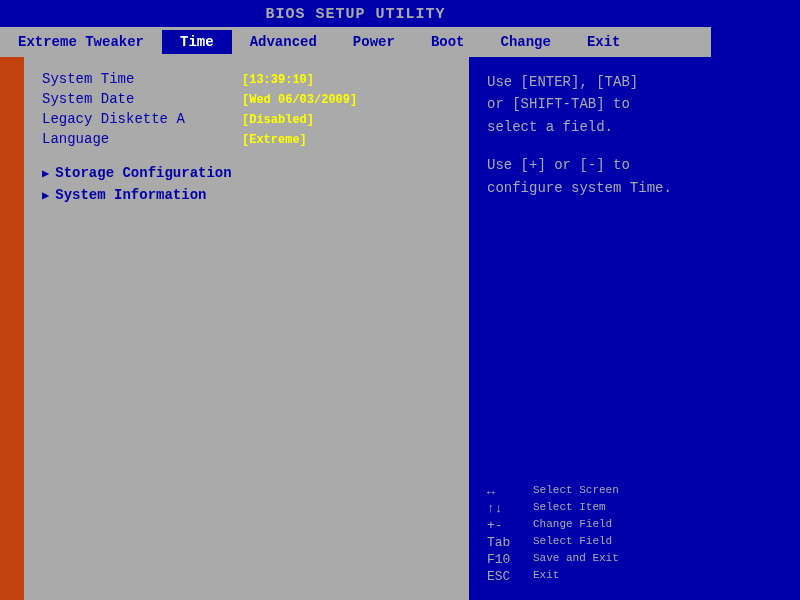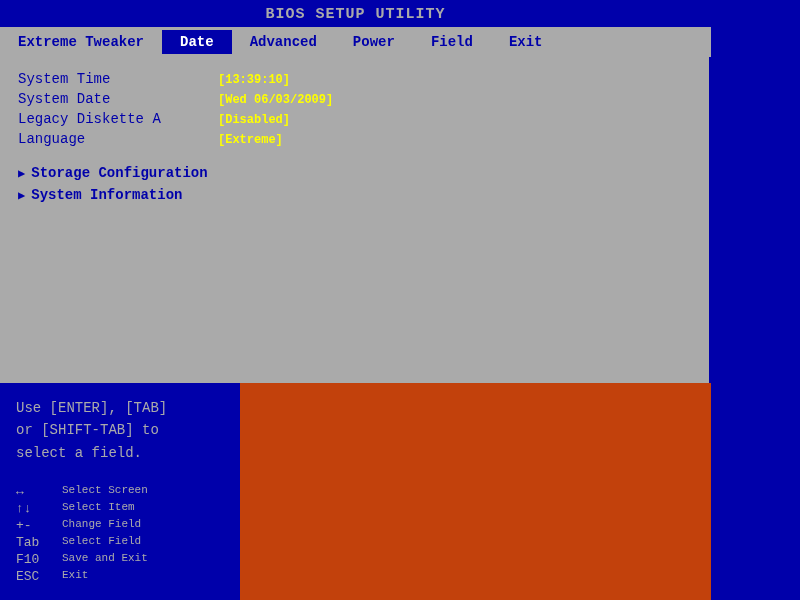--- a/index.html
+++ b/index.html
@@ -58,22 +58,23 @@
 
     .nav-item.active {
       background: #0000aa;
       color: #ffffff;
     }
 
     
     #main-content {
       flex: 1;
       display: flex;
-      flex-direction: column;
+      flex-direction: row;
       background: #c2410c;
+      padding-left: 24px;
     }
 
     
     #left-panel {
       flex: 1;
       background: #aaaaaa;
       padding: 14px 18px;
       display: flex;
       flex-direction: column;
       gap: 0;
@@ -176,24 +177,25 @@
 
 <div id="app">
 
   <div id="title-bar">
     <span>BIOS SETUP UTILITY</span>
   </div>
 
   <div id="nav-bar">
 
   <div class="nav-item">Extreme Tweaker</div>
-      <div class="nav-item active">Date</div>
+      <div class="nav-item active">Time</div>
       <div class="nav-item">Advanced</div>
       <div class="nav-item">Power</div>
-      <div class="nav-item">Field</div>
+      <div class="nav-item">Boot</div>
+      <div class="nav-item">Change</div>
       <div class="nav-item">Exit</div>
     </div>
 
   <div id="main-content">
 
     <div id="left-panel">
 
       <div id="fields-container">
           <div class="field-row">
             <span class="field-label">System Time</span>
@@ -223,20 +225,22 @@
             <span>System Information</span>
           </div>
         </div>
     </div>
 
     <div id="right-panel">
       <div id="help-text">
           <p style="margin-bottom: 16px; white-space: pre-line;">Use [ENTER], [TAB]
 or [SHIFT-TAB] to
 select a field.</p>
+          <p style="white-space: pre-line;">Use [+] or [-] to
+configure system Time.</p>
         </div>
       <div id="key-help">
           <div class="key-row">
             <span class="key-name">↔</span>
             <span class="key-desc">Select Screen</span>
           </div>
           <div class="key-row">
             <span class="key-name">↑↓</span>
             <span class="key-desc">Select Item</span>
           </div>

